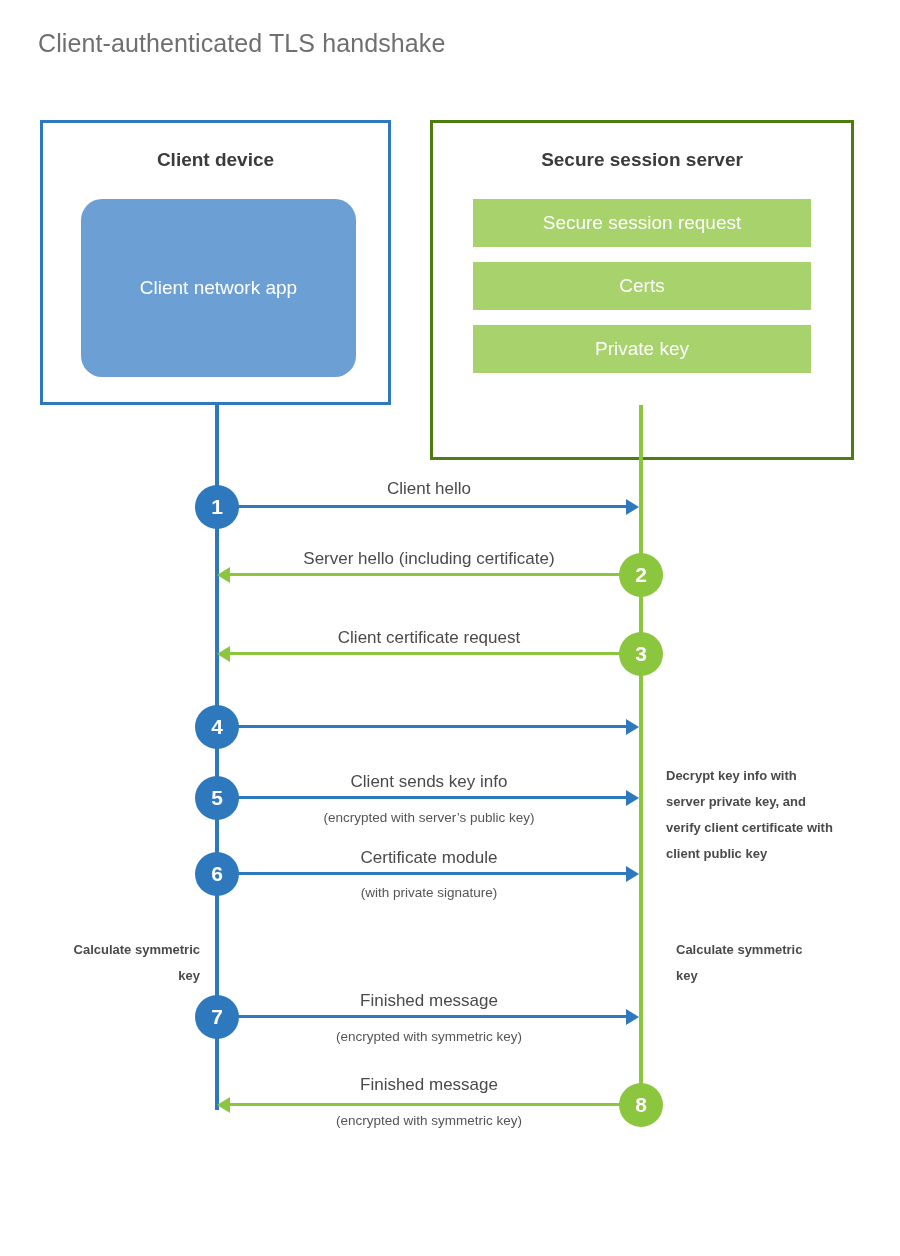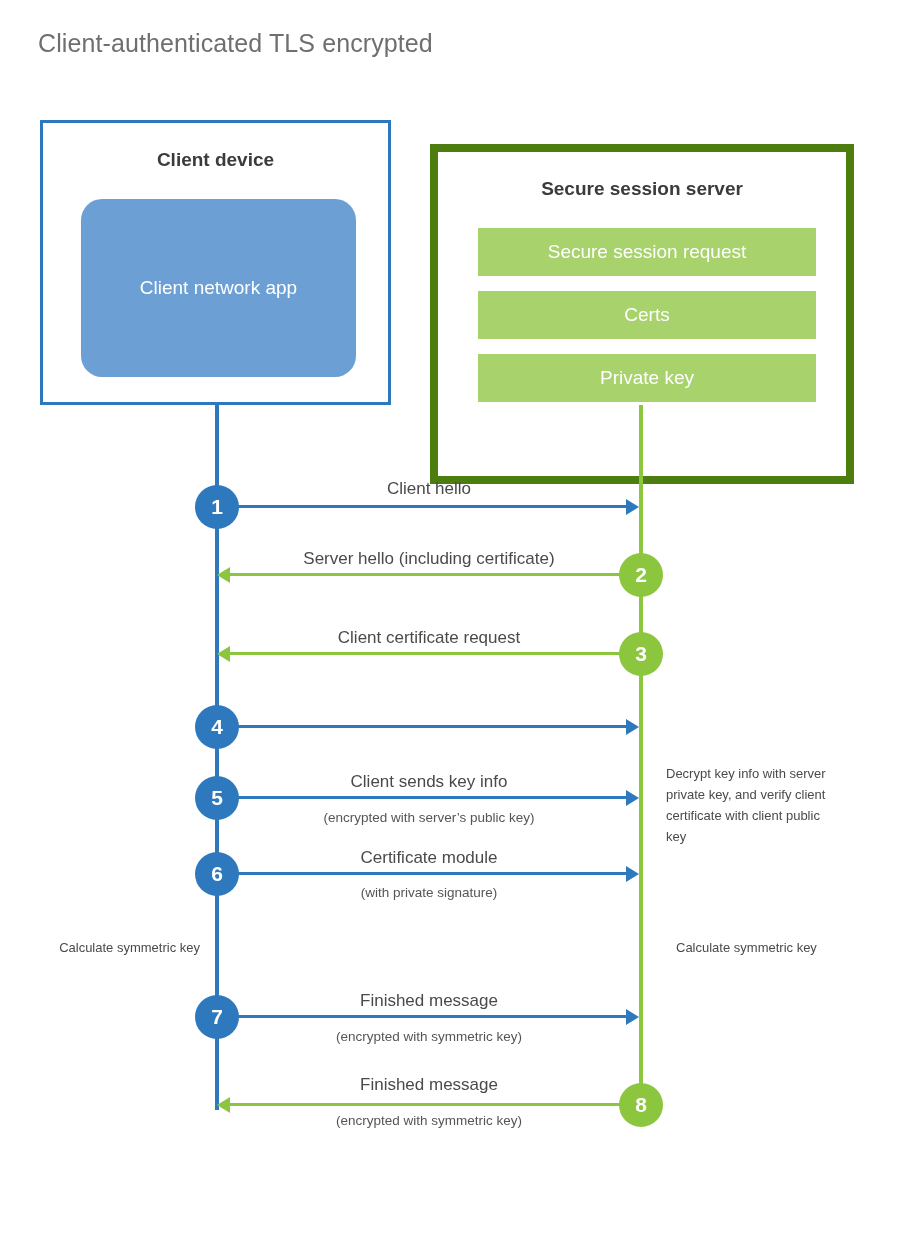--- a/index.html
+++ b/index.html
@@ -45,22 +45,21 @@
     top: 120px;
     width: 351px;
     height: 285px;
     border: 3px solid #2E79BD;
   }
   #server-box {
     left: 430px;
     top: 120px;
     width: 424px;
     height: 340px;
-    border: 8px solid #4d7c0f;
-    margin-top: 24px;
+    border: 3px solid #4d7c0f;
   }
   .actor-title {
     position: absolute;
     left: 0;
     right: 0;
     top: 26px;
     text-align: center;
     font-size: 19px;
     font-weight: bold;
     color: #3b3b3b;
@@ -177,33 +176,33 @@
     font-size: 13.5px;
     color: #555555;
     white-space: nowrap;
     font-weight: 400;
   }
 
   
   .side-note {
     position: absolute;
     font-size: 13px;
-    line-height: 21px;
+    line-height: 26px;
     color: #4a4a4a;
-    font-weight: 400;
+    font-weight: 700;
   }
   .side-note.left-note  { text-align: right; }
   .side-note.right-note { text-align: left; }
 </style>
 </head>
 <body>
 
 <div id="diagram-root">
 
-  <div class="page-title">Client-authenticated TLS encrypted</div>
+  <div class="page-title">Client-authenticated TLS handshake</div>
 
   <div class="actor-box" id="client-box">
     <div class="actor-title">Client device</div>
     <div id="client-app-block">
       <span class="block-label">Client network app</span>
     </div>
   </div>
 
   <div class="actor-box" id="server-box">
     <div class="actor-title">Secure session server</div>

